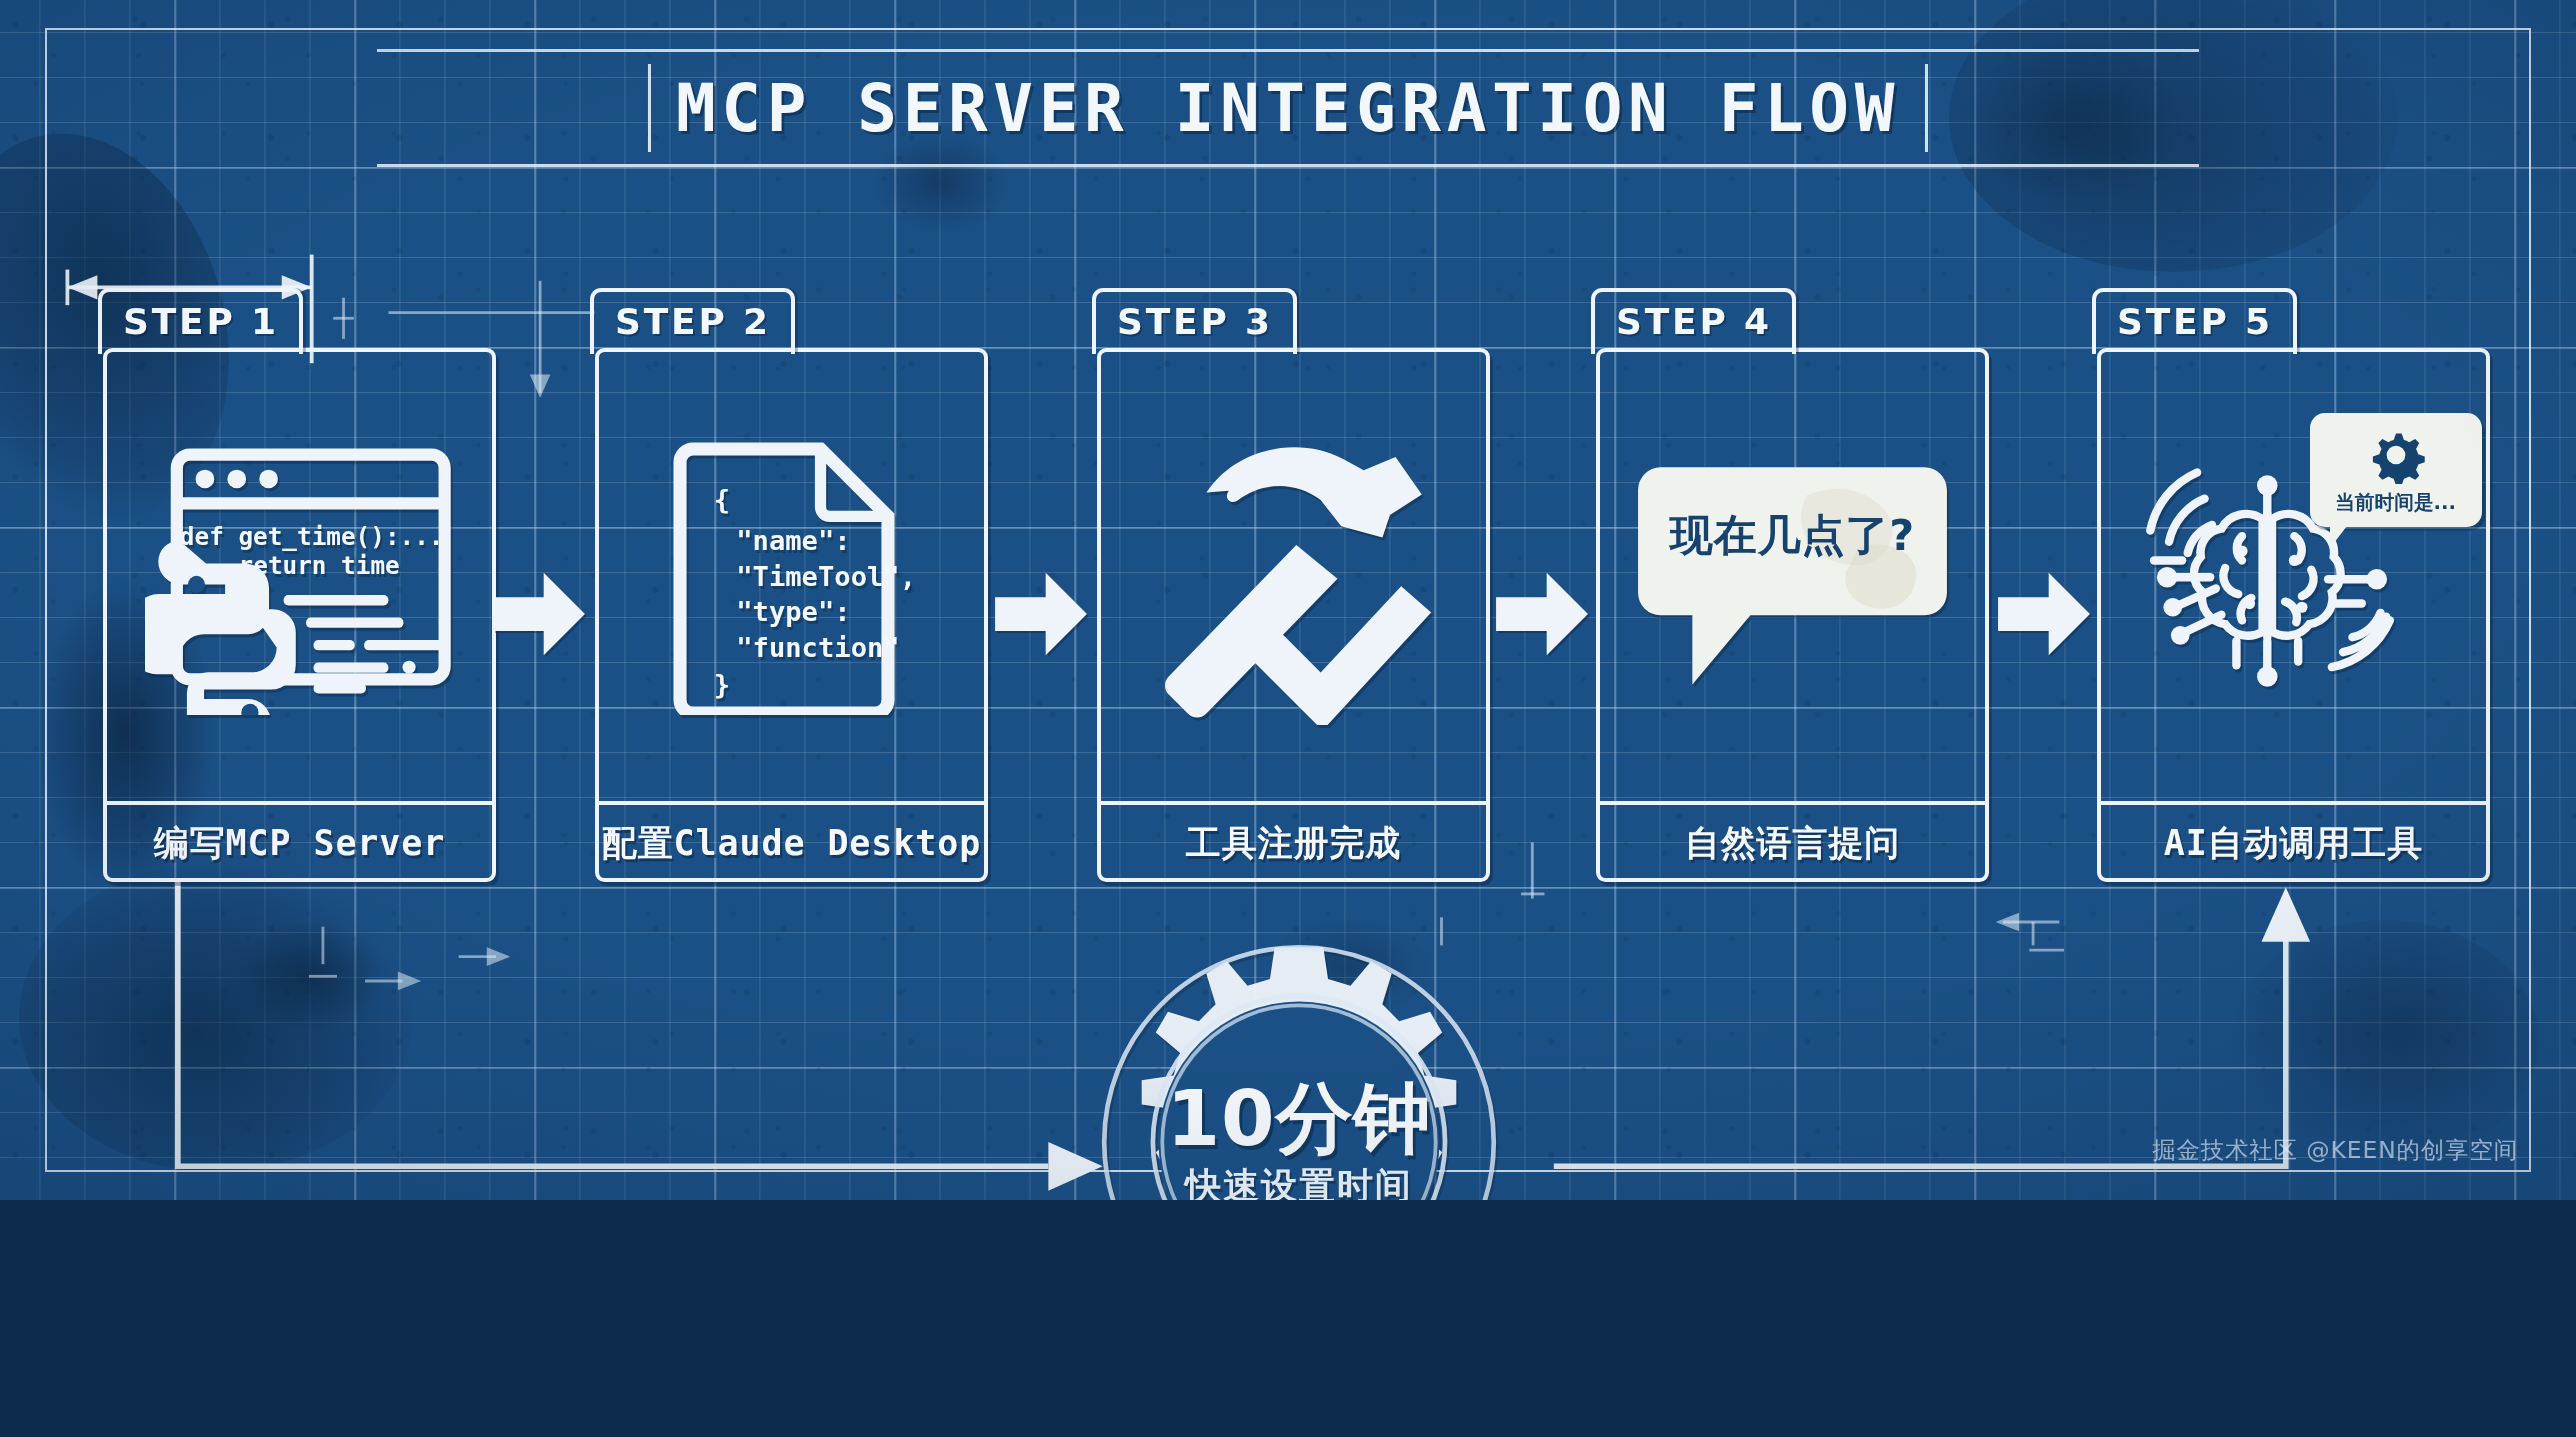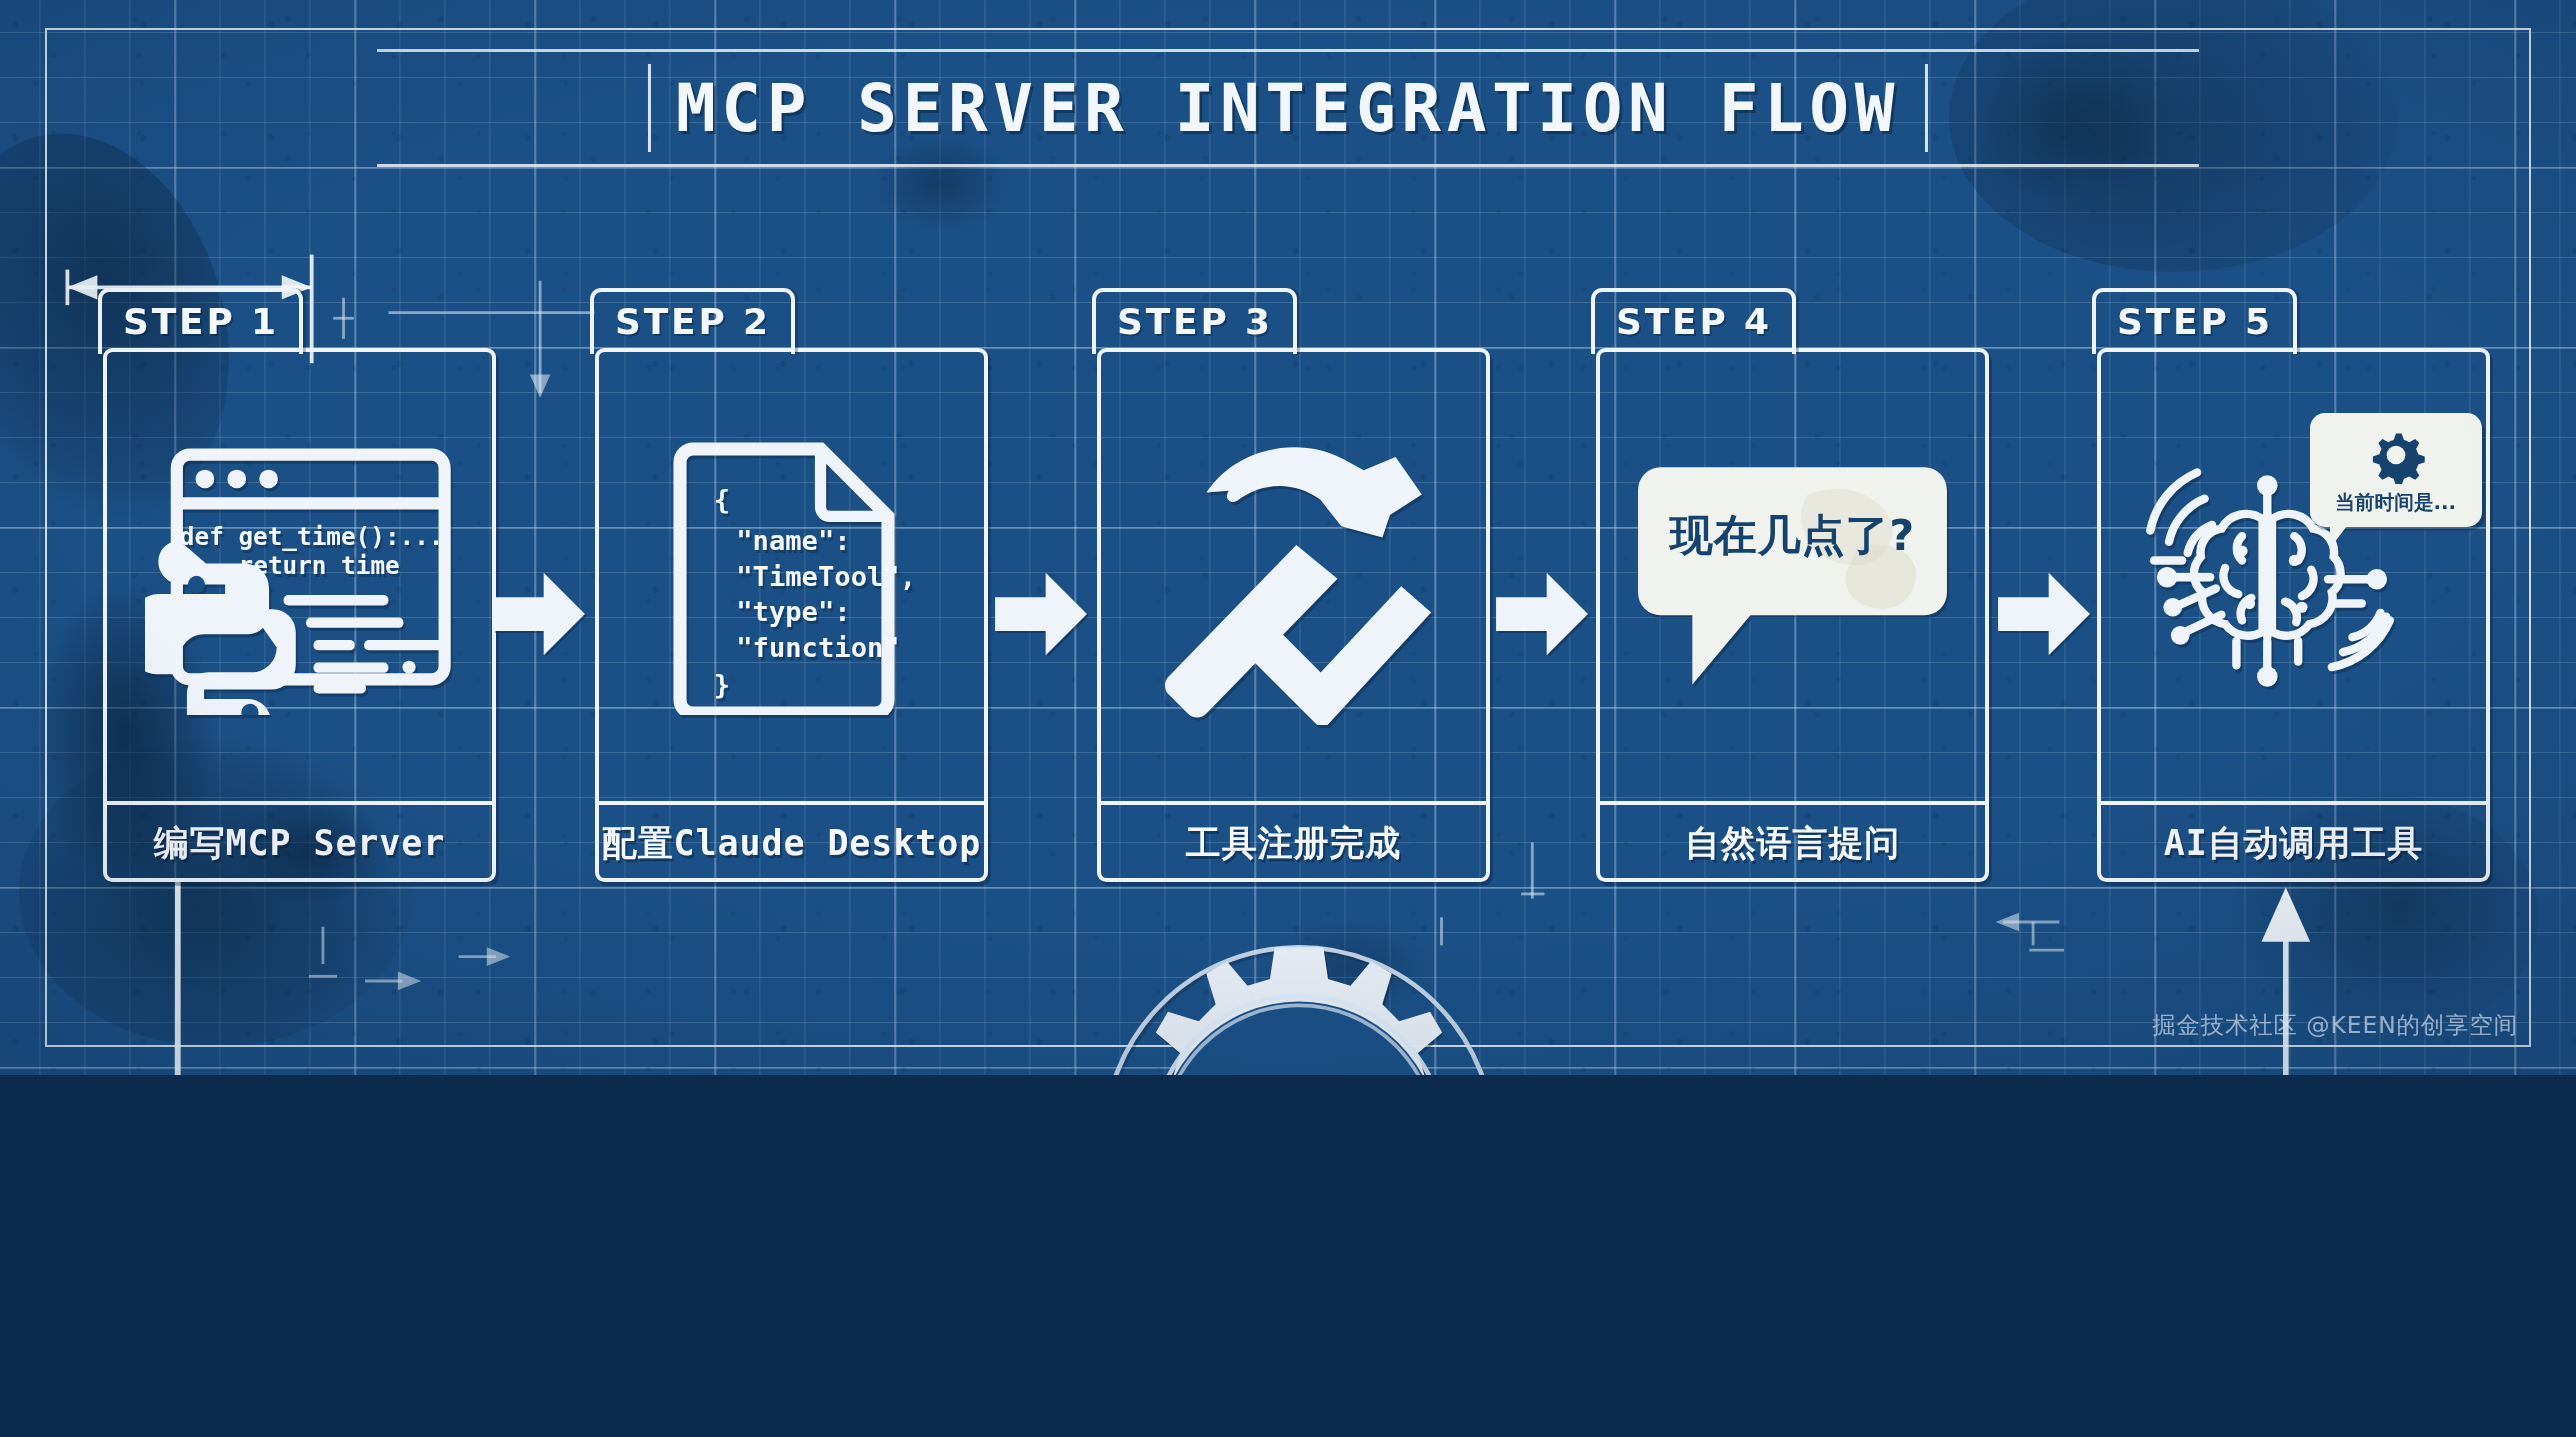--- a/index.html
+++ b/index.html
@@ -6,21 +6,21 @@
   html, body { background: #0d2c4d; }
   body {
     width: 2576px; height: 1438px;
     font-family: "DejaVu Sans", sans-serif;
     overflow: hidden;
   }
 
   
   #canvas {
     position: relative;
-    width: 2576px; height: 1075px;
+    width: 2576px; height: 1200px;
     background-color: #1b5086;
     overflow: hidden;
   }
   
   #grid-fine, #grid-coarse, #vignette, #paper-noise {
     position: absolute; inset: 0; pointer-events: none;
   }
   #grid-fine {
     background-image:
       linear-gradient(to right, rgba(198,222,244,0.19) 1.5px, transparent 1.5px),

